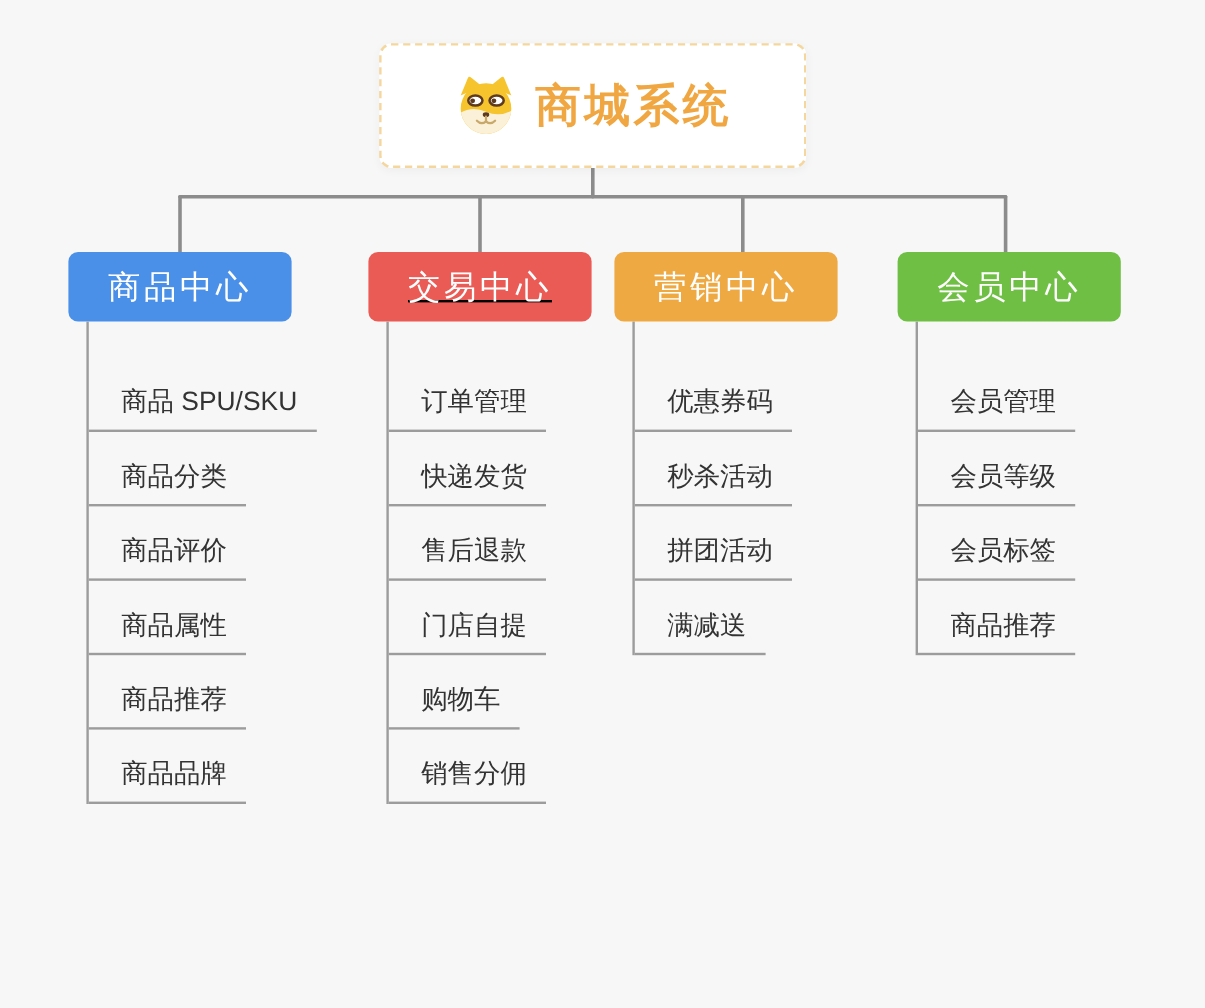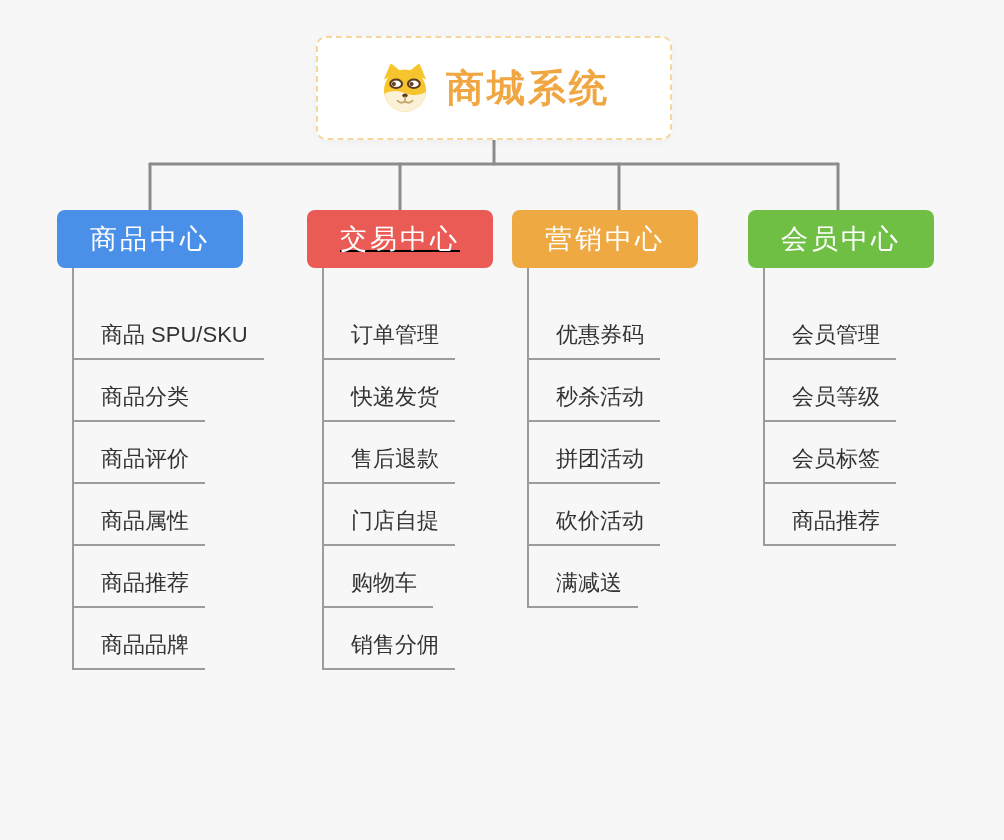--- a/index.html
+++ b/index.html
@@ -204,25 +204,20 @@
       <span>秒杀活动</span>
     </div>
   </div>
 
   <div class="leaf-row">
     <div class="leaf">
       <span>拼团活动</span>
     </div>
   </div>
 
-  <div class="leaf-row">
-    <div class="leaf">
-      <span>砍价活动</span>
-    </div>
-  </div>
 
 
   <div class="leaf-row">
     <div class="leaf">
       <span>满减送</span>
     </div>
   </div>
 </div>
   </div>
 

